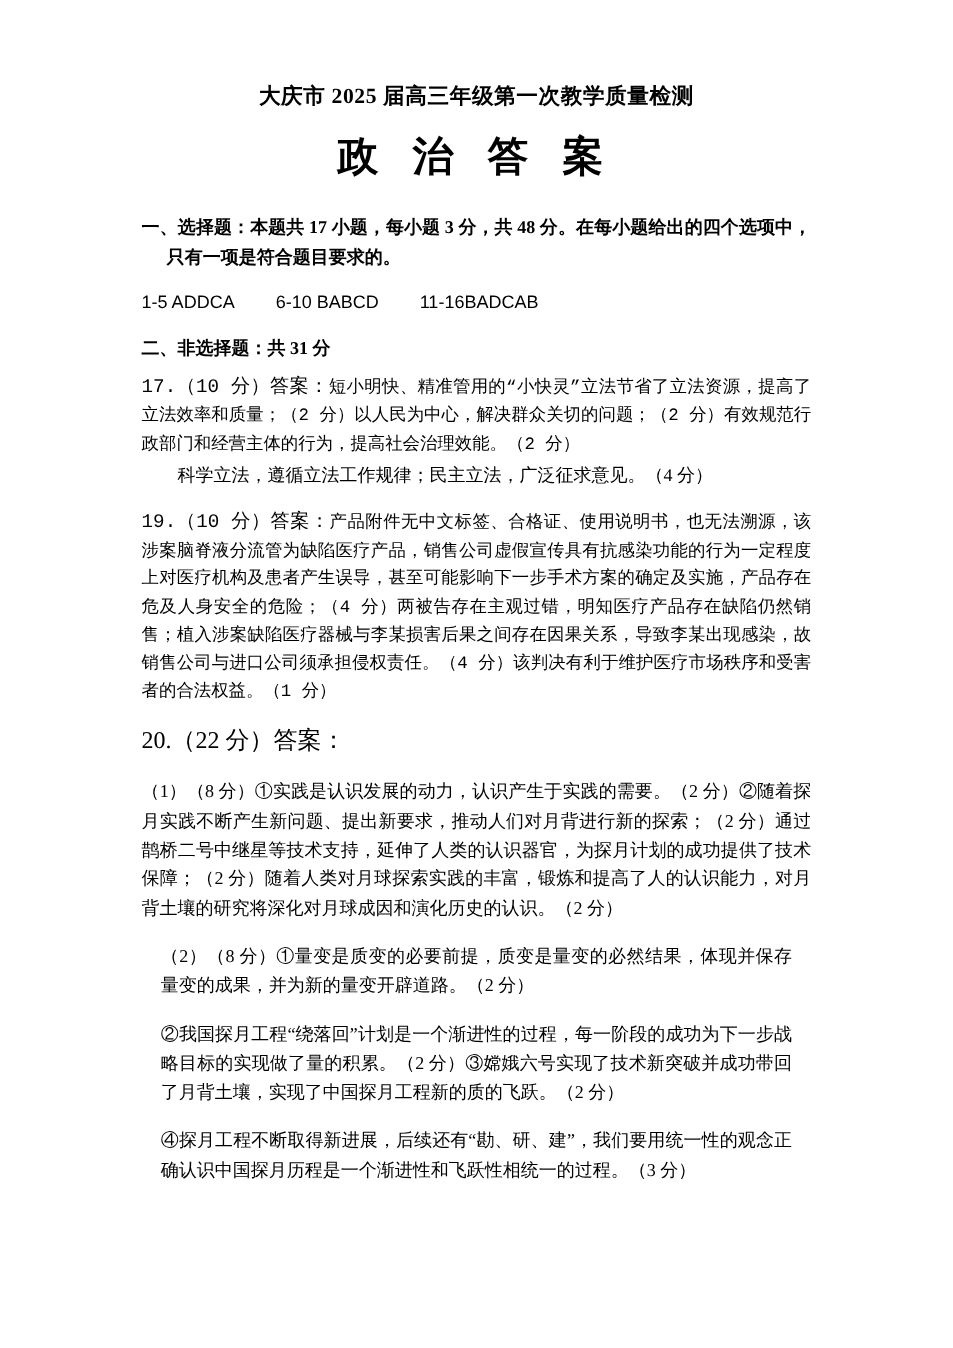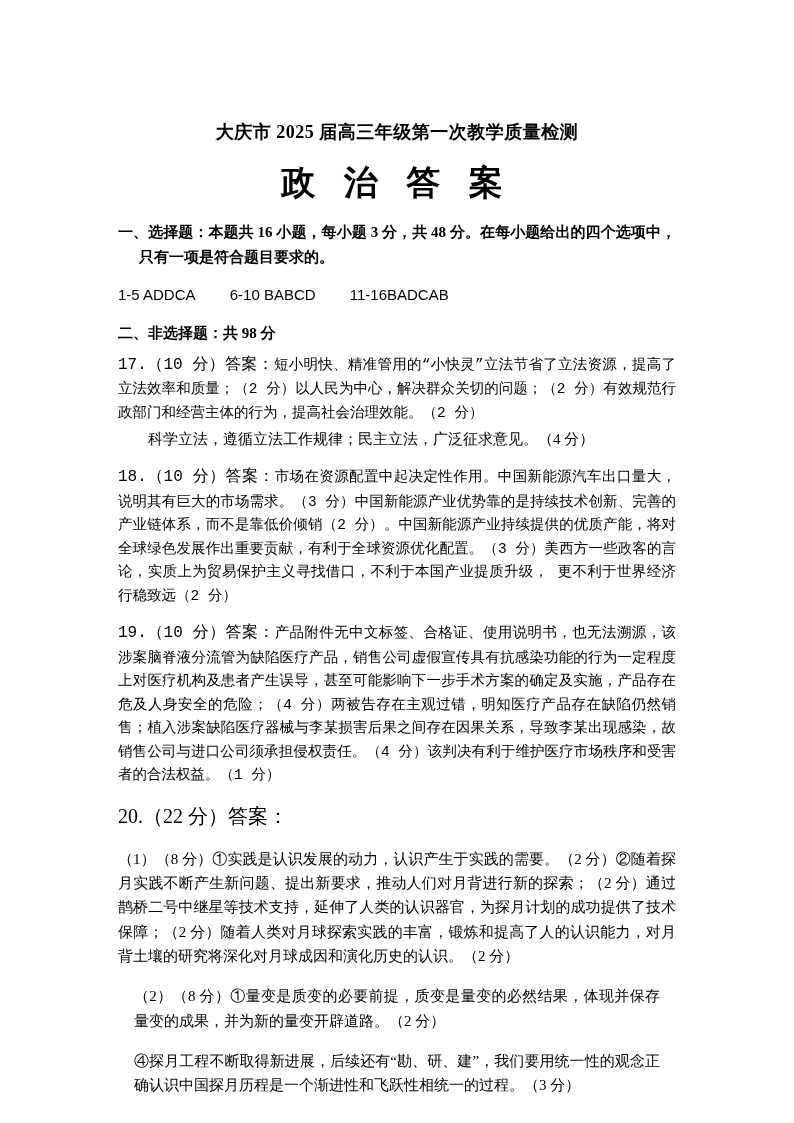--- a/index.html
+++ b/index.html
@@ -7,34 +7,34 @@
     padding: 0;
     background: #ffffff;
   }
   .page {
     position: relative;
     width: 794px;
     height: 1123px;
     margin: 0 auto;
     background: #ffffff;
     box-sizing: border-box;
-    padding: 120px 118px 40px 118px;
+    padding: 68px 118px 40px 118px;
     font-family: "Liberation Serif", "DejaVu Serif", serif;
     color: #000000;
     overflow: hidden;
   }
   .header-title {
     margin: 0 0 16px 0;
     text-align: center;
     font-size: 18px;
     font-weight: bold;
     letter-spacing: 0.5px;
   }
   .main-title {
-    margin: 0 0 14px 0;
+    margin: 0 0 24px 0;
     text-align: center;
     font-size: 34px;
     font-weight: bold;
     letter-spacing: 10px;
   }
   .sec-heading {
     margin: 0 0 10px 0;
     font-weight: bold;
     font-size: 15px;
     line-height: 1.65;
@@ -97,51 +97,47 @@
 </style>
 </head>
 <body>
 
 <div class="page">
 
   <h2 class="header-title">大庆市 2025 届高三年级第一次教学质量检测</h2>
 
   <h1 class="main-title">政 治 答 案</h1>
 
-  <p class="sec-heading hang">一、选择题：本题共 16 小题，每小题 3 分，共 48 分。在每小题给出的四个选项中，只有一项是符合题目要求的。</p>
+  <p class="sec-heading hang">一、选择题：本题共 17 小题，每小题 3 分，共 48 分。在每小题给出的四个选项中，只有一项是符合题目要求的。</p>
 
   <p class="mc-line">
     <span class="mc-group">1-5 ADDCA</span>
     <span class="mc-group">6-10 BABCD</span>
     <span class="mc-group">11-16BADCAB</span>
   </p>
 
-  <p class="sec2-heading">二、非选择题：共 98 分</p>
+  <p class="sec2-heading">二、非选择题：共 31 分</p>
 
   <div class="q-block">
     <p class="q-para">
       <span class="q-label">17.（10 分）答案：</span><span>短小明快、精准管用的“小快灵”立法节省了立法资源，提高了立法效率和质量；（2 分）以人民为中心，解决群众关切的问题；（2 分）有效规范行政部门和经营主体的行为，提高社会治理效能。（2 分）</span>
     </p>
     <p class="q-note">科学立法，遵循立法工作规律；民主立法，广泛征求意见。（4 分）</p>
   </div>
 
-  <div class="q-block">
-    <p class="q-para">
-      <span class="q-label">18.（10 分）答案：</span><span>市场在资源配置中起决定性作用。中国新能源汽车出口量大，说明其有巨大的市场需求。（3 分）中国新能源产业优势靠的是持续技术创新、完善的产业链体系，而不是靠低价倾销（2 分）。中国新能源产业持续提供的优质产能，将对全球绿色发展作出重要贡献，有利于全球资源优化配置。（3 分）美西方一些政客的言论，实质上为贸易保护主义寻找借口，不利于本国产业提质升级， 更不利于世界经济行稳致远（2 分）</span>
-    </p>
-  </div>
 
   <div class="q-block">
     <p class="q-para">
       <span class="q-label">19.（10 分）答案：</span><span>产品附件无中文标签、合格证、使用说明书，也无法溯源，该涉案脑脊液分流管为缺陷医疗产品，销售公司虚假宣传具有抗感染功能的行为一定程度上对医疗机构及患者产生误导，甚至可能影响下一步手术方案的确定及实施，产品存在危及人身安全的危险；（4 分）两被告存在主观过错，明知医疗产品存在缺陷仍然销售；植入涉案缺陷医疗器械与李某损害后果之间存在因果关系，导致李某出现感染，故销售公司与进口公司须承担侵权责任。（4 分）该判决有利于维护医疗市场秩序和受害者的合法权益。（1 分）</span>
     </p>
   </div>
 
   <div class="q-block">
     <p class="q20-label">20.（22 分）答案：</p>
 
     <p class="sub-para">（1）（8 分）①实践是认识发展的动力，认识产生于实践的需要。（2 分）②随着探月实践不断产生新问题、提出新要求，推动人们对月背进行新的探索；（2 分）通过鹊桥二号中继星等技术支持，延伸了人类的认识器官，为探月计划的成功提供了技术保障；（2 分）随着人类对月球探索实践的丰富，锻炼和提高了人的认识能力，对月背土壤的研究将深化对月球成因和演化历史的认识。（2 分）</p>
 
     <p class="sub-para tight">（2）（8 分）①量变是质变的必要前提，质变是量变的必然结果，体现并保存量变的成果，并为新的量变开辟道路。（2 分）</p>
+    <p class="sub-para tight">②我国探月工程“绕落回”计划是一个渐进性的过程，每一阶段的成功为下一步战略目标的实现做了量的积累。（2 分）③嫦娥六号实现了技术新突破并成功带回了月背土壤，实现了中国探月工程新的质的飞跃。（2 分）</p>
     <p class="sub-para tight">④探月工程不断取得新进展，后续还有“勘、研、建”，我们要用统一性的观念正确认识中国探月历程是一个渐进性和飞跃性相统一的过程。（3 分）</p>
   </div>
 
 </div>
 
 </body></html>

